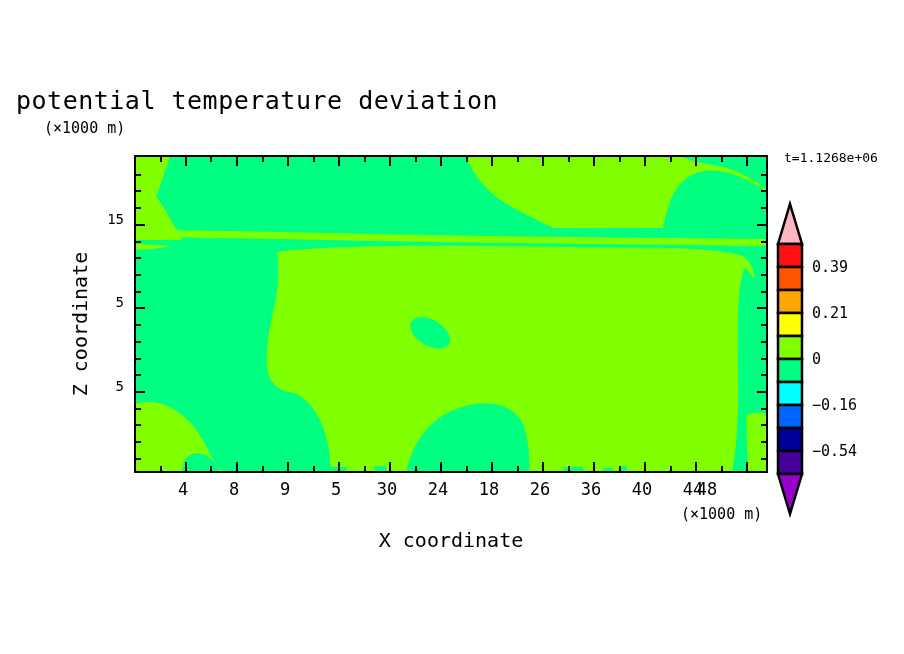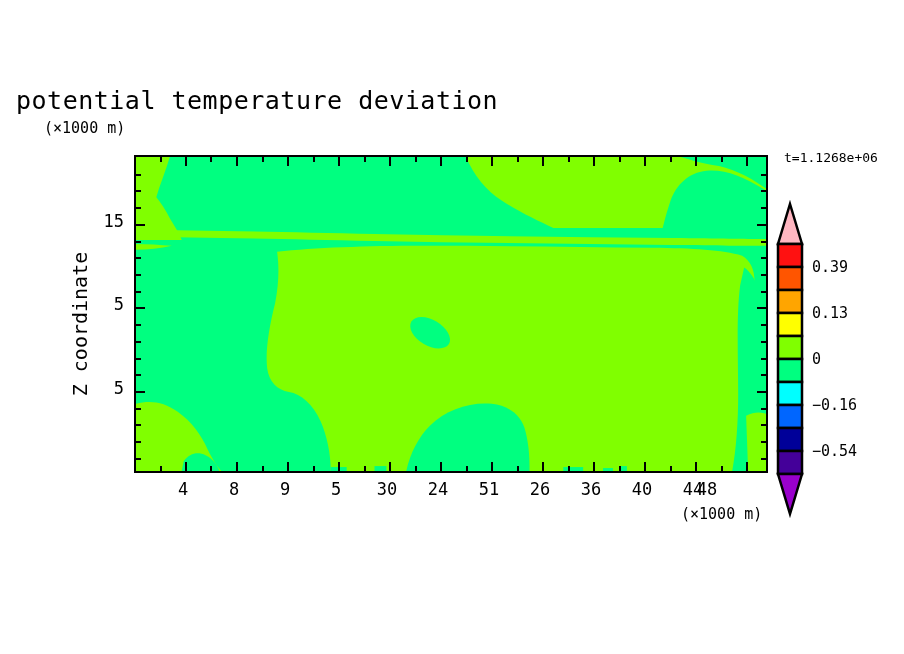--- a/index.html
+++ b/index.html
@@ -102,21 +102,21 @@
     font-size: 17px;
     text-align: center;
     width: 40px;
     margin-left: -20px;
   }
   .ylabel-tick {
     position: absolute;
     left: 98px;
     width: 26px;
     text-align: right;
-    font-size: 17px;
+    font-size: 14px;
     margin-top: -11px;
   }
 
   
   .xaxis-title {
     position: absolute;
     left: 134px;
     top: 528px;
     width: 634px;
     text-align: center;
@@ -303,31 +303,32 @@
     <div class="tick tick-yr-minor" style="top:33px"></div>
     <div class="tick tick-yr-minor" style="top:17px"></div>
   </div>
 
   <div class="xlabel-tick" style="left:183px">4</div>
   <div class="xlabel-tick" style="left:234px">8</div>
   <div class="xlabel-tick" style="left:285px">9</div>
   <div class="xlabel-tick" style="left:336px">5</div>
   <div class="xlabel-tick" style="left:387px">30</div>
   <div class="xlabel-tick" style="left:438px">24</div>
-  <div class="xlabel-tick" style="left:489px">51</div>
+  <div class="xlabel-tick" style="left:489px">18</div>
   <div class="xlabel-tick" style="left:540px">26</div>
   <div class="xlabel-tick" style="left:591px">36</div>
   <div class="xlabel-tick" style="left:642px">40</div>
   <div class="xlabel-tick" style="left:693px">44</div>
   <div class="xlabel-tick" style="left:707px">48</div>
 
   <div class="ylabel-tick" style="top:389px">5</div>
   <div class="ylabel-tick" style="top:305px">5</div>
   <div class="ylabel-tick" style="top:222px">15</div>
 
+  <div class="xaxis-title">X coordinate</div>
   <div class="yaxis-title">Z coordinate</div>
 
   <div class="unit-bottom-right">(×1000 m)</div>
 
   <div class="colorbar">
     <svg width="34" height="320" viewBox="0 0 34 320">
 
       <polygon points="14,4 26,44 2,44" fill="#ffb6c1" stroke="#000000" stroke-width="2.5"></polygon>
 
       <rect x="2" y="44" width="24" height="23" fill="#ff1111" stroke="#000000" stroke-width="2.5"></rect>
@@ -339,18 +340,18 @@
       <rect x="2" y="182" width="24" height="23" fill="#00ffff" stroke="#000000" stroke-width="2.5"></rect>
       <rect x="2" y="205" width="24" height="23" fill="#0066ff" stroke="#000000" stroke-width="2.5"></rect>
       <rect x="2" y="228" width="24" height="23" fill="#000099" stroke="#000000" stroke-width="2.5"></rect>
       <rect x="2" y="251" width="24" height="23" fill="#440099" stroke="#000000" stroke-width="2.5"></rect>
 
       <polygon points="14,314 26,274 2,274" fill="#9900cc" stroke="#000000" stroke-width="2.5"></polygon>
     </svg>
   </div>
 
   <div class="cb-label" style="top:267px">0.39</div>
-  <div class="cb-label" style="top:313px">0.13</div>
+  <div class="cb-label" style="top:313px">0.21</div>
   <div class="cb-label" style="top:359px">0</div>
   <div class="cb-label" style="top:405px">−0.16</div>
   <div class="cb-label" style="top:451px">−0.54</div>
 
 </div>
 
 </body></html>

